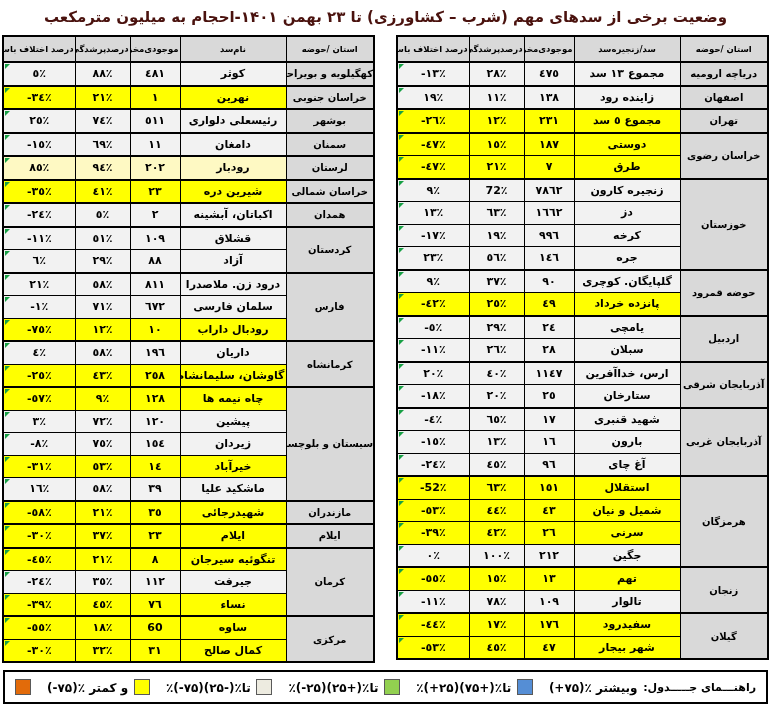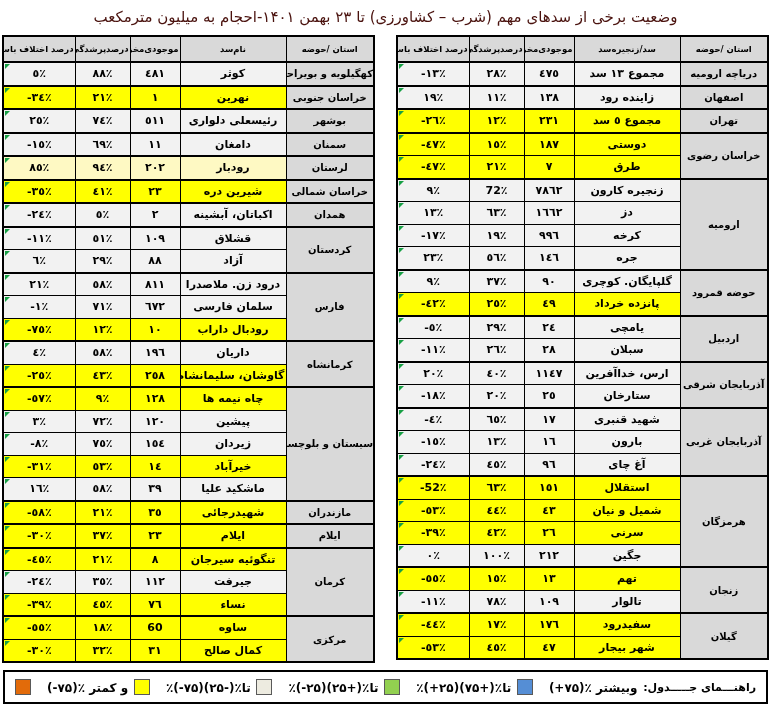--- a/index.html
+++ b/index.html
@@ -1,18 +1,18 @@
 <!DOCTYPE html>
 <html lang="fa"><head>
 <meta charset="utf-8">
 <style>
   html,body{margin:0;padding:0;background:#fff;}
   body{width:771px;height:717px;overflow:hidden;font-family:"DejaVu Sans",sans-serif;color:#000;}
   .page{direction:rtl;padding:3px 3px 0 3px;}
-  .title{text-align:center;font-weight:normal;font-size:15px;color:#4a120e;margin:5px 0 9px 0;letter-spacing:0;}
+  .title{text-align:center;font-weight:bold;font-size:15px;color:#4a120e;margin:5px 0 9px 0;letter-spacing:0;}
   .tables{display:flex;gap:21px;align-items:flex-start;justify-content:center;}
   table{border-collapse:collapse;table-layout:fixed;width:371px;border:2px solid #000;}
   col.c-prov{width:88px}
   col.c-dam{width:106px}
   col.c-vol{width:50px}
   col.c-fill{width:55px}
   col.c-diff{width:72px}
   th,td{border:1px solid #000;overflow:hidden;white-space:nowrap;text-align:center;vertical-align:middle;font-weight:bold;}
   th{background:#d9d9d9;font-size:8.5px;height:24px;padding:0 1px;border-bottom-width:2px;}
   td{height:21.5px;font-size:11px;padding:0 1px;}
@@ -85,21 +85,21 @@
             <td class="fill yellow num">١٥٪</td>
             <td class="diff yellow num">-٤٧٪</td>
           </tr>
           <tr>
             <td class="dam yellow">طرق</td>
             <td class="volume yellow num">٧</td>
             <td class="fill yellow num">٢١٪</td>
             <td class="diff yellow num">-٤٧٪</td>
           </tr>
           <tr class="group-start">
-            <td class="province" rowspan="4">ارومیه</td>
+            <td class="province" rowspan="4">خوزستان</td>
             <td class="dam white">زنجیره کارون</td>
             <td class="volume white num">٧٨٦٢</td>
             <td class="fill white num">72٪</td>
             <td class="diff white num">٩٪</td>
           </tr>
           <tr>
             <td class="dam white">دز</td>
             <td class="volume white num">١٦٦٢</td>
             <td class="fill white num">٦٣٪</td>
             <td class="diff white num">١٣٪</td>

